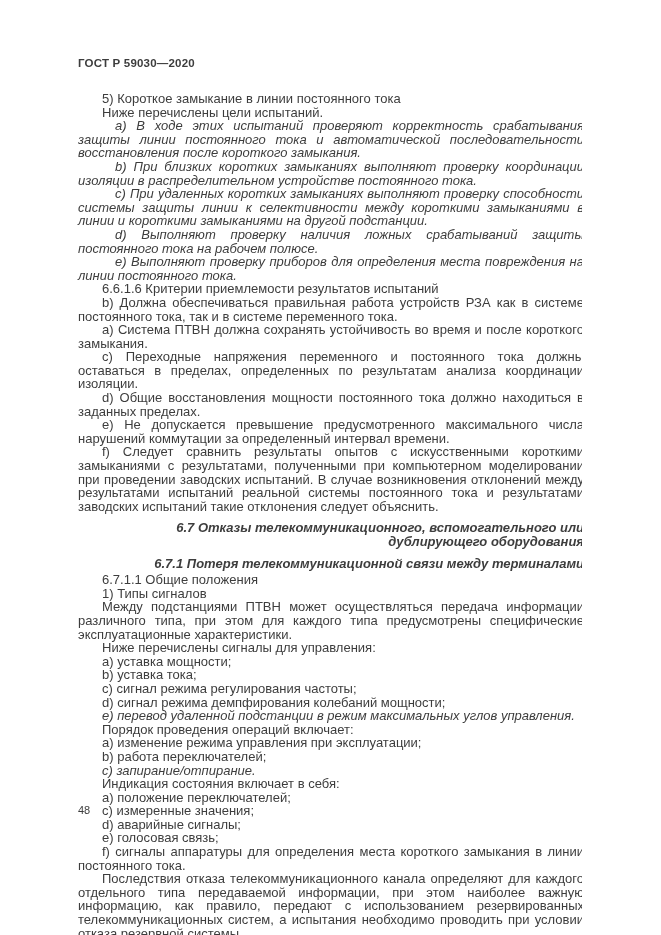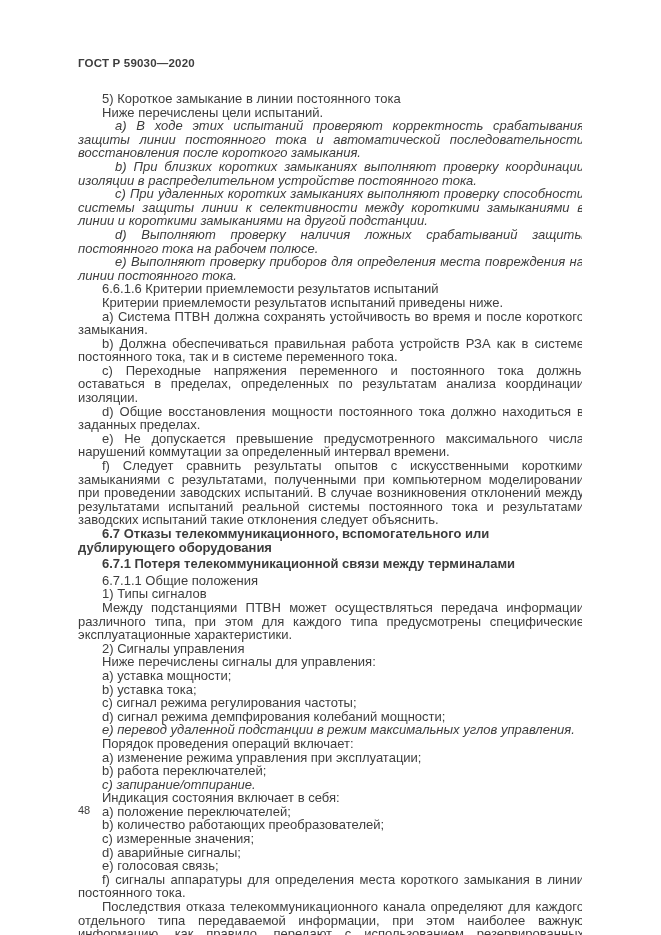--- a/index.html
+++ b/index.html
@@ -40,22 +40,24 @@
   }
   .content p.deep {
     text-indent: 37px;
     font-style: italic;
   }
   .content p.italic {
     font-style: italic;
   }
   .content p.heading {
     font-weight: bold;
-    text-align: left;
+    text-align: right;
+    margin-top: 8px;
     margin-bottom: 3px;
+    font-style: italic;
   }
   .page-number {
     position: absolute;
     left: 78px;
     top: 804px;
     font-size: 11px;
   }
 </style>
 </head>
 <body>
@@ -65,46 +67,43 @@
 
   <div class="content" id="content">
       <p>5) Короткое замыкание в линии постоянного тока</p>
       <p>Ниже перечислены цели испытаний.</p>
       <p class="deep">a) В ходе этих испытаний проверяют корректность срабатывания защиты линии постоянного тока и автоматической последовательности восстановления после короткого замыкания.</p>
       <p class="deep">b) При близких коротких замыканиях выполняют проверку координации изоляции в распределительном устройстве постоянного тока.</p>
       <p class="deep">c) При удаленных коротких замыканиях выполняют проверку способности системы защиты линии к селективности между короткими замыканиями в линии и короткими замыканиями на другой подстанции.</p>
       <p class="deep">d) Выполняют проверку наличия ложных срабатываний защиты постоянного тока на рабочем полюсе.</p>
       <p class="deep italic">e) Выполняют проверку приборов для определения места повреждения на линии постоянного тока.</p>
       <p>6.6.1.6 Критерии приемлемости результатов испытаний</p>
-      <p>Критерии приемлемости результатов испытаний приведены ниже.</p>
+      <p>b) Должна обеспечиваться правильная работа устройств РЗА как в системе постоянного тока, так и в системе переменного тока.</p>
       <p>a) Система ПТВН должна сохранять устойчивость во время и после короткого замыкания.</p>
-      <p>b) Должна обеспечиваться правильная работа устройств РЗА как в системе постоянного тока, так и в системе переменного тока.</p>
       <p>c) Переходные напряжения переменного и постоянного тока должны оставаться в пределах, определенных по результатам анализа координации изоляции.</p>
       <p>d) Общие восстановления мощности постоянного тока должно находиться в заданных пределах.</p>
       <p>e) Не допускается превышение предусмотренного максимального числа нарушений коммутации за определенный интервал времени.</p>
       <p>f) Следует сравнить результаты опытов с искусственными короткими замыканиями с результатами, полученными при компьютерном моделировании при проведении заводских испытаний. В случае возникновения отклонений между результатами испытаний реальной системы постоянного тока и результатами заводских испытаний такие отклонения следует объяснить.</p>
       <p class="heading">6.7 Отказы телекоммуникационного, вспомогательного или дублирующего оборудования</p>
       <p class="heading">6.7.1 Потеря телекоммуникационной связи между терминалами</p>
       <p>6.7.1.1 Общие положения</p>
       <p>1) Типы сигналов</p>
       <p>Между подстанциями ПТВН может осуществляться передача информации различного типа, при этом для каждого типа предусмотрены специфические эксплуатационные характеристики.</p>
-      <p>2) Сигналы управления</p>
       <p>Ниже перечислены сигналы для управления:</p>
       <p>a) уставка мощности;</p>
       <p>b) уставка тока;</p>
       <p>c) сигнал режима регулирования частоты;</p>
       <p>d) сигнал режима демпфирования колебаний мощности;</p>
       <p class="italic">e) перевод удаленной подстанции в режим максимальных углов управления.</p>
       <p>Порядок проведения операций включает:</p>
       <p>a) изменение режима управления при эксплуатации;</p>
       <p>b) работа переключателей;</p>
       <p class="italic">c) запирание/отпирание.</p>
       <p>Индикация состояния включает в себя:</p>
       <p>a) положение переключателей;</p>
-      <p>b) количество работающих преобразователей;</p>
       <p>c) измеренные значения;</p>
       <p>d) аварийные сигналы;</p>
       <p>e) голосовая связь;</p>
       <p>f) сигналы аппаратуры для определения места короткого замыкания в линии постоянного тока.</p>
       <p>Последствия отказа телекоммуникационного канала определяют для каждого отдельного типа передаваемой информации, при этом наиболее важную информацию, как правило, передают с использованием резервированных телекоммуникационных систем, а испытания необходимо проводить при условии отказа резервной системы.</p>
     </div>
 
   <div class="page-number">48</div>
 </div>
 

